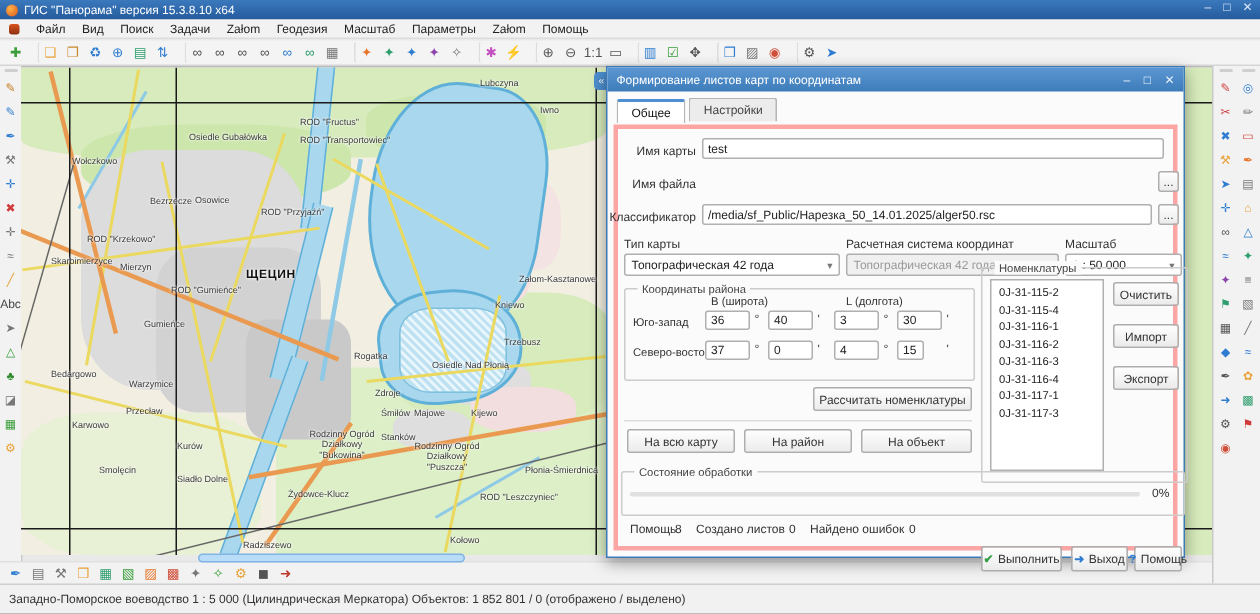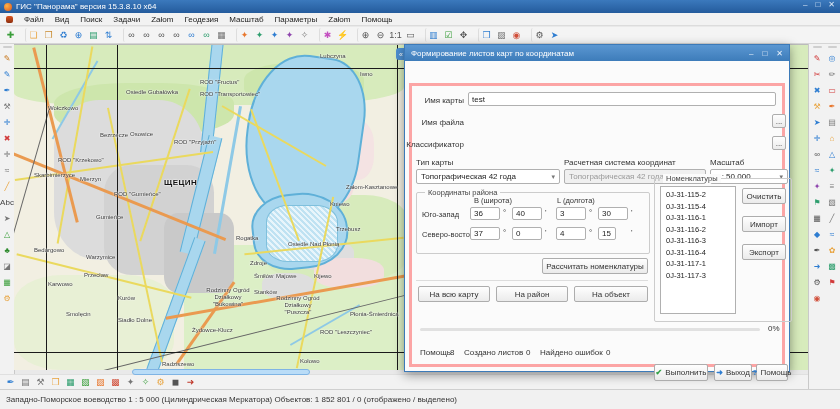--- a/index.html
+++ b/index.html
@@ -317,28 +317,33 @@
   <div class="dialog">
     <div class="dtitle">
       <span>Формирование листов карт по координатам</span>
     </div>
     <div class="dctrl">
       <span>–</span>
       <span>□</span>
       <span>✕</span>
     </div>
 
+    <div class="tabs">
+      <span class="tab active">Общее</span>
+      <span class="tab">Настройки</span>
+    </div>
 
     <div class="dbody">
 
       <span class="lbl r" style="left:0;top:10px;width:52px">Имя карты</span>
       <input class="inp" style="left: 56px; top: 6px; width: 308px;" value="test">
       <span class="lbl r" style="left:0;top:32px;width:52px">Имя файла</span>
       <div class="btn" style="left:360px;top:28px;width:14px;height:14px">...</div>
       <span class="lbl r" style="left:-8px;top:54px;width:60px">Классификатор</span>
+      <input class="inp" style="left: 56px; top: 50px; width: 300px;" value="/media/sf_Public/Нарезка_50_14.01.2025/alger50.rsc">
       <div class="btn" style="left:360px;top:50px;width:14px;height:14px">...</div>
 
       <span class="lbl" style="left:4px;top:72px">Тип карты</span>
       <span class="lbl" style="left:152px;top:72px">Расчетная система координат</span>
       <span class="lbl" style="left:298px;top:72px">Масштаб</span>
       <div class="sel" style="left:4px;top:83px;width:144px">
         <span>Топографическая 42 года</span>
         <span class="chev">▾</span>
       </div>
       <div class="sel dis" style="left:152px;top:83px;width:142px">
@@ -347,21 +352,21 @@
       </div>
       <div class="sel" style="left:298px;top:83px;width:78px">
         <span>1 : 50 000</span>
         <span class="chev">▾</span>
       </div>
 
       <div class="fieldset" style="left:4px;top:106px;width:232px;height:60px">
         <span class="legend">Координаты района</span>
       </div>
       <span class="lbl" style="left:62px;top:110px;font-size:7.5px">B (широта)</span>
-      <span class="lbl" style="left:145px;top:110px;font-size:7.5px">L (долгота)</span>
+      <span class="lbl" style="left:152px;top:110px;font-size:7.5px">L (долгота)</span>
       <span class="lbl" style="left:10px;top:124px;font-size:7.5px">Юго-запад</span>
       <input class="inp" style="left: 58px; top: 121px; width: 30px; height: 13px;" value="36">
       <span class="lbl" style="left:91px;top:122px">°</span>
       <input class="inp" style="left: 100px; top: 121px; width: 30px; height: 13px;" value="40">
       <span class="lbl" style="left:133px;top:122px">'</span>
       <input class="inp" style="left: 144px; top: 121px; width: 30px; height: 13px;" value="3">
       <span class="lbl" style="left:177px;top:122px">°</span>
       <input class="inp" style="left: 186px; top: 121px; width: 30px; height: 13px;" value="30">
       <span class="lbl" style="left:219px;top:122px">'</span>
       <span class="lbl" style="left:10px;top:144px;font-size:7.5px">Северо-восток</span>
@@ -390,20 +395,23 @@
         <div>0J-31-116-2</div>
         <div>0J-31-116-3</div>
         <div>0J-31-116-4</div>
         <div>0J-31-117-1</div>
         <div>0J-31-117-3</div>
       </div>
       <div class="btn" style="left:330px;top:102px;width:44px;height:16px">Очистить</div>
       <div class="btn" style="left:330px;top:130px;width:44px;height:16px">Импорт</div>
       <div class="btn" style="left:330px;top:158px;width:44px;height:16px">Экспорт</div>
 
+      <div class="fieldset" style="left:2px;top:228px;width:374px;height:28px">
+        <span class="legend">Состояние обработки</span>
+      </div>
       <div class="ptrack" style="left:8px;top:242px;width:340px">
         <div class="pfill" style="width: 0%;"></div>
       </div>
       <span class="lbl" style="left:356px;top:238px">0%</span>
 
       <span class="lbl" style="left:8px;top:262px">Помощь</span>
       <span class="lbl" style="left:38px;top:262px">8</span>
       <span class="lbl" style="left:52px;top:262px">Создано листов</span>
       <span class="lbl" style="left:114px;top:262px">0</span>
       <span class="lbl" style="left:128px;top:262px">Найдено ошибок</span>

